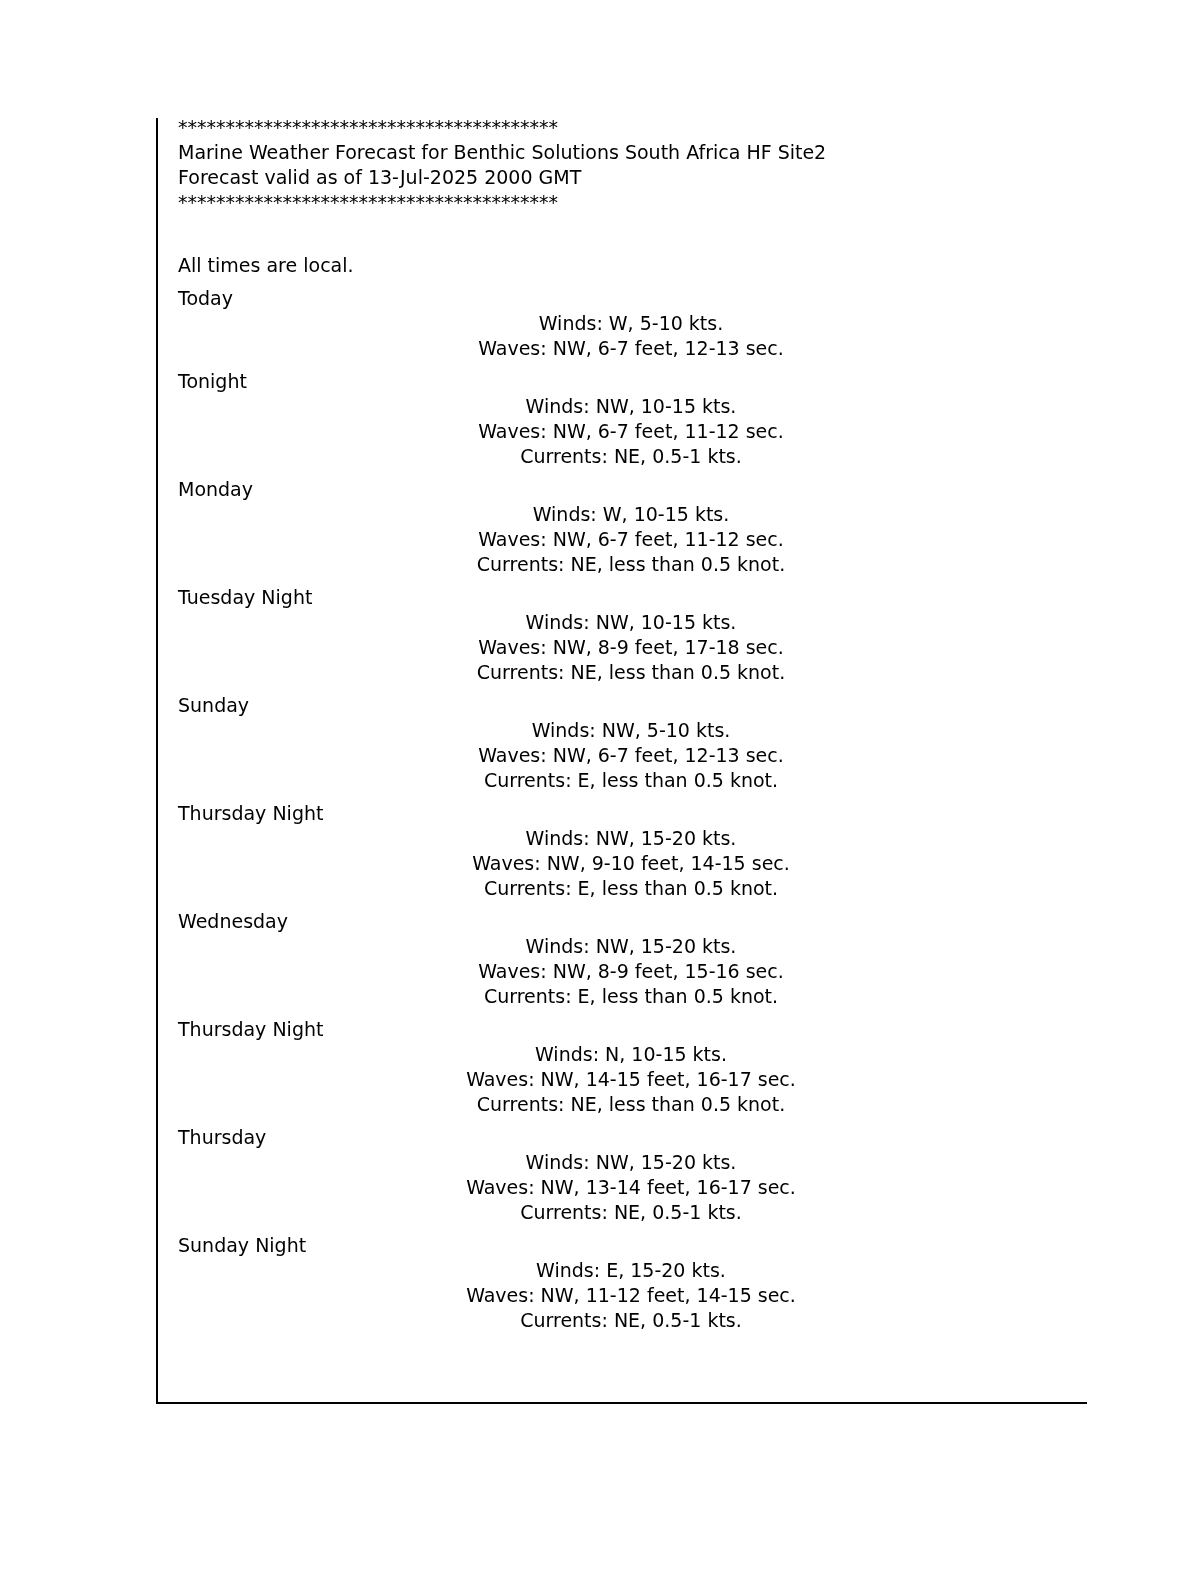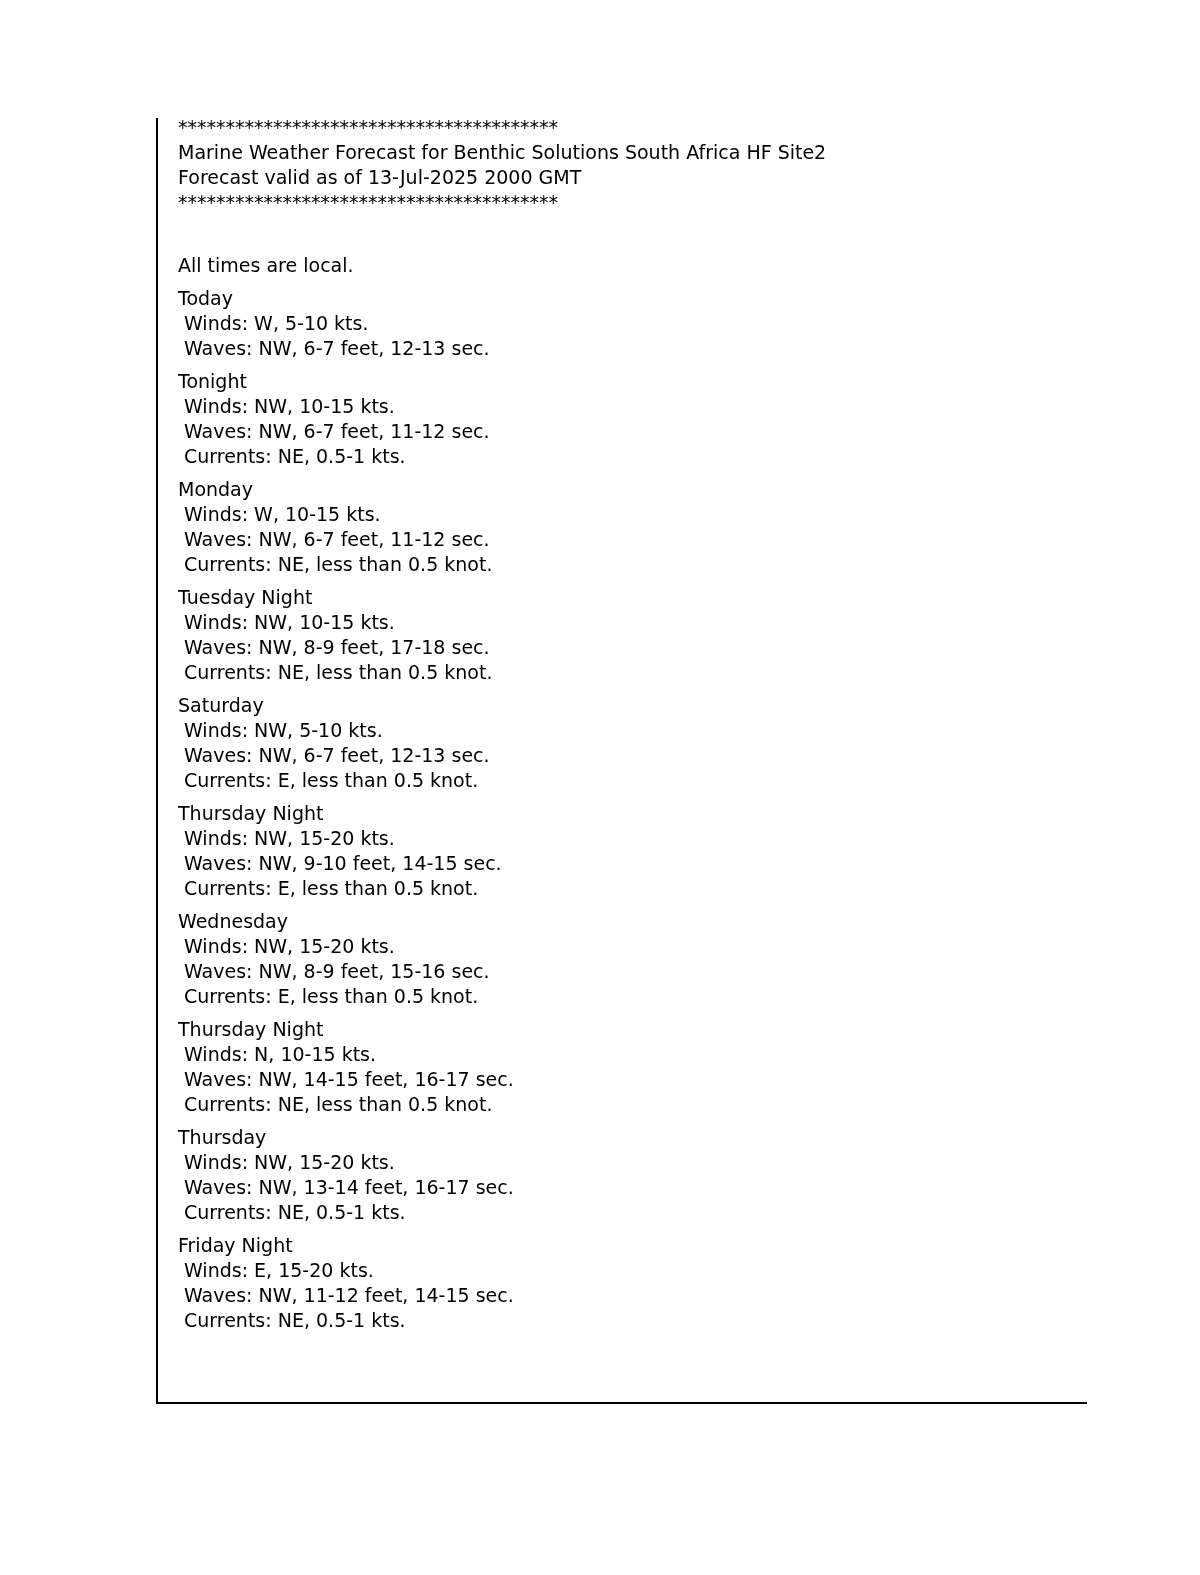--- a/index.html
+++ b/index.html
@@ -33,20 +33,21 @@
     top: 115px;
     width: 900px;
   }
   .line {
     height: 25px;
     line-height: 25px;
     white-space: pre;
   }
   .detail {
     padding-left: 6px;
+    text-align: center;
   }
   .note-line {
     margin-top: 38px;
   }
   .section {
     margin-top: 8px;
   }
 </style>
 </head>
 <body>
@@ -82,21 +83,21 @@
           <div class="line detail">Waves: NW, 6-7 feet, 11-12 sec.</div>
           <div class="line detail">Currents: NE, less than 0.5 knot.</div>
         </div>
         <div class="section">
           <div class="line">Tuesday Night</div>
           <div class="line detail">Winds: NW, 10-15 kts.</div>
           <div class="line detail">Waves: NW, 8-9 feet, 17-18 sec.</div>
           <div class="line detail">Currents: NE, less than 0.5 knot.</div>
         </div>
         <div class="section">
-          <div class="line">Saturday</div>
+          <div class="line">Sunday</div>
           <div class="line detail">Winds: NW, 5-10 kts.</div>
           <div class="line detail">Waves: NW, 6-7 feet, 12-13 sec.</div>
           <div class="line detail">Currents: E, less than 0.5 knot.</div>
         </div>
         <div class="section">
           <div class="line">Thursday Night</div>
           <div class="line detail">Winds: NW, 15-20 kts.</div>
           <div class="line detail">Waves: NW, 9-10 feet, 14-15 sec.</div>
           <div class="line detail">Currents: E, less than 0.5 knot.</div>
         </div>
@@ -112,21 +113,21 @@
           <div class="line detail">Waves: NW, 14-15 feet, 16-17 sec.</div>
           <div class="line detail">Currents: NE, less than 0.5 knot.</div>
         </div>
         <div class="section">
           <div class="line">Thursday</div>
           <div class="line detail">Winds: NW, 15-20 kts.</div>
           <div class="line detail">Waves: NW, 13-14 feet, 16-17 sec.</div>
           <div class="line detail">Currents: NE, 0.5-1 kts.</div>
         </div>
         <div class="section">
-          <div class="line">Friday Night</div>
+          <div class="line">Sunday Night</div>
           <div class="line detail">Winds: E, 15-20 kts.</div>
           <div class="line detail">Waves: NW, 11-12 feet, 14-15 sec.</div>
           <div class="line detail">Currents: NE, 0.5-1 kts.</div>
         </div>
       </div>
 
   </div>
 
 </div>
 

